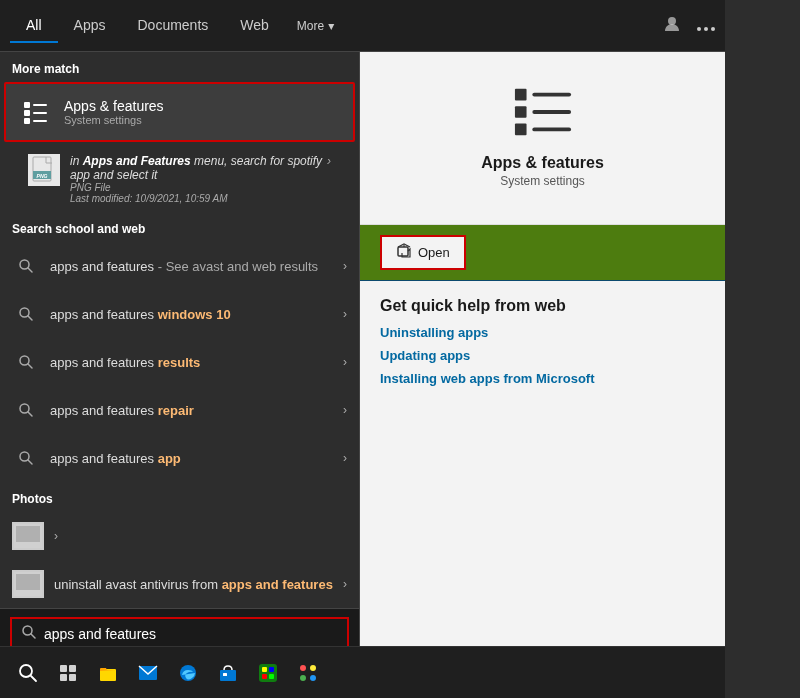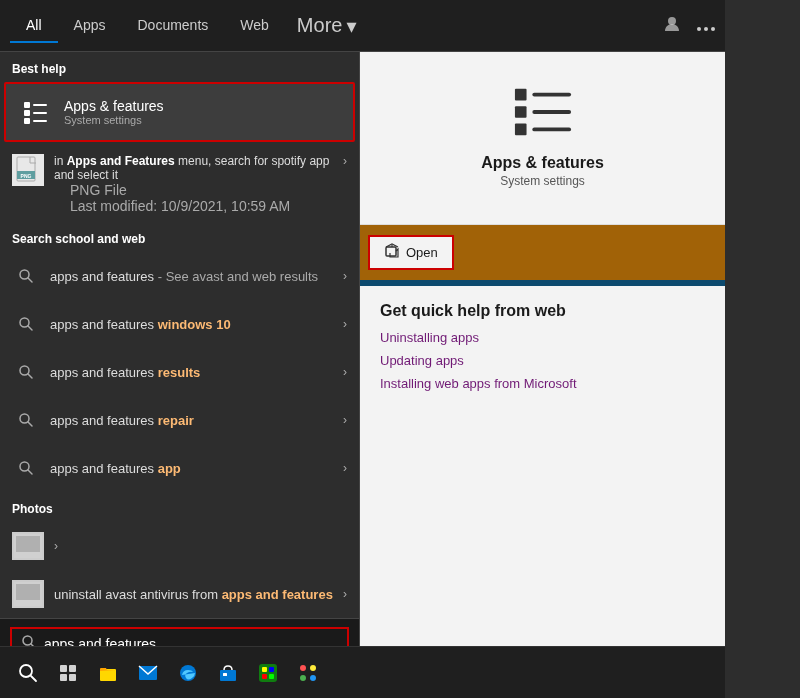--- a/index.html
+++ b/index.html
@@ -40,21 +40,21 @@
     .nav-tab.active {
       color: #fff;
       border-bottom: 2px solid #0078d4;
     }
 
     .nav-more {
       display: flex;
       align-items: center;
       gap: 4px;
       color: #ccc;
-      font-size: 20px;
+      font-size: 12px;
       padding: 8px 12px;
       cursor: pointer;
     }
 
     .nav-icons {
       margin-left: auto;
       display: flex;
       gap: 16px;
       align-items: center;
     }
@@ -153,22 +153,23 @@
     }
     .result-chevron {
       color: #aaa;
       font-size: 12px;
     }
 
     
     .file-result-item {
       display: flex;
       align-items: flex-start;
-      padding: 8px 12px;
-      cursor: pointer;
+      padding: 8px 28px;
+      cursor: pointer;
+      font-style: italic;
     }
     .file-icon {
       width: 32px;
       height: 32px;
       background: #e8e8e8;
       display: flex;
       align-items: center;
       justify-content: center;
       margin-right: 10px;
       flex-shrink: 0;
@@ -180,22 +181,21 @@
     }
     .file-title {
       color: #ddd;
       font-size: 12px;
     }
     .file-title strong {
       color: #fff;
     }
     .file-meta {
       color: #aaa;
-      font-size: 14px;
-      margin-left: 16px;
+      font-size: 10px;
     }
 
     
     .search-box-container {
       background: #1a1a1a;
       padding: 8px 10px;
       display: flex;
       align-items: center;
       border-top: 1px solid #444;
     }
@@ -258,24 +258,24 @@
       margin-bottom: 2px;
     }
     .app-category {
       font-size: 12px;
       color: #555;
       margin-bottom: 16px;
     }
 
     .open-button-container {
       width: 100%;
-      padding: 10px 8px;
+      padding: 10px 20px;
       border-top: 1px solid #ddd;
-      border-bottom: 6px solid #0c4a6e;
-      background: #a16207;
+      border-bottom: 1px solid #0c4a6e;
+      background: #4d7c0f;
     }
 
     .open-button {
       display: inline-flex;
       align-items: center;
       gap: 6px;
       padding: 6px 14px;
       background: #f3f3f3;
       border: 2px solid #cc0000;
       cursor: pointer;
@@ -289,24 +289,25 @@
     }
     .quick-help-title {
       font-size: 16px;
       font-weight: 700;
       color: #1a1a1a;
       margin-bottom: 10px;
     }
     .quick-help-link {
       display: block;
       font-size: 13px;
-      color: #701a75;
+      color: #0369a1;
       text-decoration: none;
       margin-bottom: 8px;
       cursor: pointer;
+      font-weight: bold;
     }
 
     
     .taskbar {
       display: flex;
       align-items: center;
       background: #1f1f1f;
       height: 52px;
       padding: 0 8px;
       border-top: 1px solid #333;
@@ -374,21 +375,21 @@
           <circle cx="16" cy="2" r="2"></circle>
         </svg>
       </button>
     </div>
   </div>
 
   <div class="main-content">
 
     <div class="left-panel">
 
-      <div class="section-label">Best help</div>
+      <div class="section-label">More match</div>
 
       <div class="best-match-item">
         <div class="best-match-icon apps-features-icon">
           <svg width="28" height="28" viewBox="0 0 28 28" fill="#fff">
             <rect x="2" y="4" width="6" height="6" rx="1"></rect>
             <rect x="2" y="12" width="6" height="6" rx="1"></rect>
             <rect x="2" y="20" width="6" height="6" rx="1"></rect>
             <rect x="11" y="6" width="14" height="2" rx="1"></rect>
             <rect x="11" y="14" width="14" height="2" rx="1"></rect>
             <rect x="11" y="22" width="14" height="2" rx="1"></rect>

